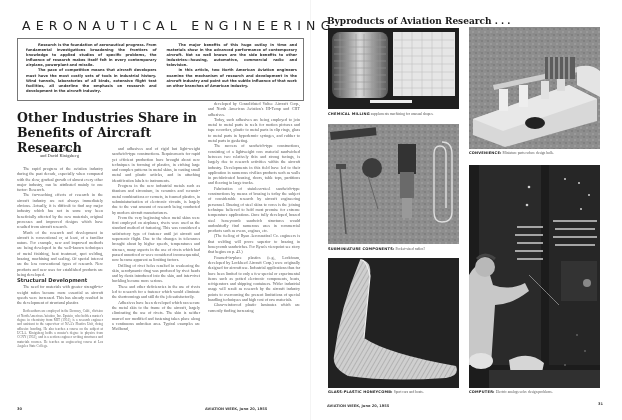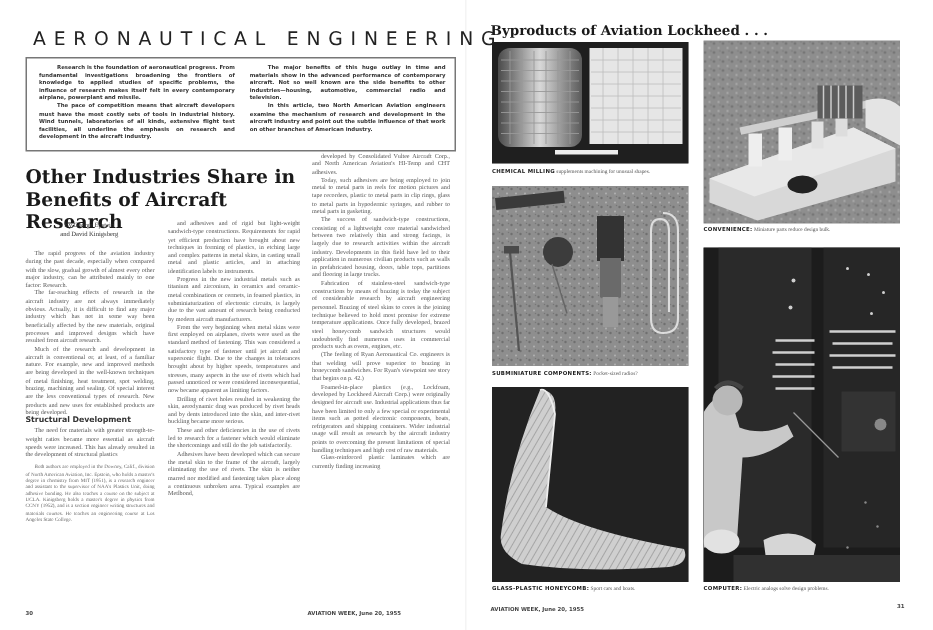--- a/index.html
+++ b/index.html
@@ -88,21 +88,21 @@
       <p>(The feeling of Ryan Aeronautical Co. engineers is that welding will prove superior to brazing in honeycomb sandwiches. For Ryan's viewpoint see story that begins on p. 42.)</p>
       <p>Foamed-in-place plastics (e.g., Lockfoam, developed by Lockheed Aircraft Corp.) were originally designed for aircraft use. Industrial applications thus far have been limited to only a few special or experimental items such as potted electronic components, boats, refrigerators and shipping containers. Wider industrial usage will result as research by the aircraft industry points to overcoming the present limitations of special handling techniques and high cost of raw materials.</p>
       <p>Glass-reinforced plastic laminates which are currently finding increasing</p>
     </div>
 
     <div class="folio folio-l-num">30</div>
     <div class="folio folio-l-mag">AVIATION WEEK, June 20, 1955</div>
   </div>
 
   <div>
-    <h2 class="byproducts-title">Byproducts of Aviation Lockheed . . .</h2>
+    <h2 class="byproducts-title">Byproducts of Aviation Research . . .</h2>
 
     <div class="photo" style="left:328px; top:28px; width:131px; height:81px; background:#2a2a2a;">
       <svg width="131" height="81" viewBox="0 0 131 81">
         <defs>
           <linearGradient id="cm1" x1="0" x2="1">
             <stop offset="0" stop-color="#4a4a4a"></stop>
               <stop offset="0.5" stop-color="#d8d8d8"></stop>
               <stop offset="1" stop-color="#5a5a5a"></stop>
           </linearGradient>
         </defs>

